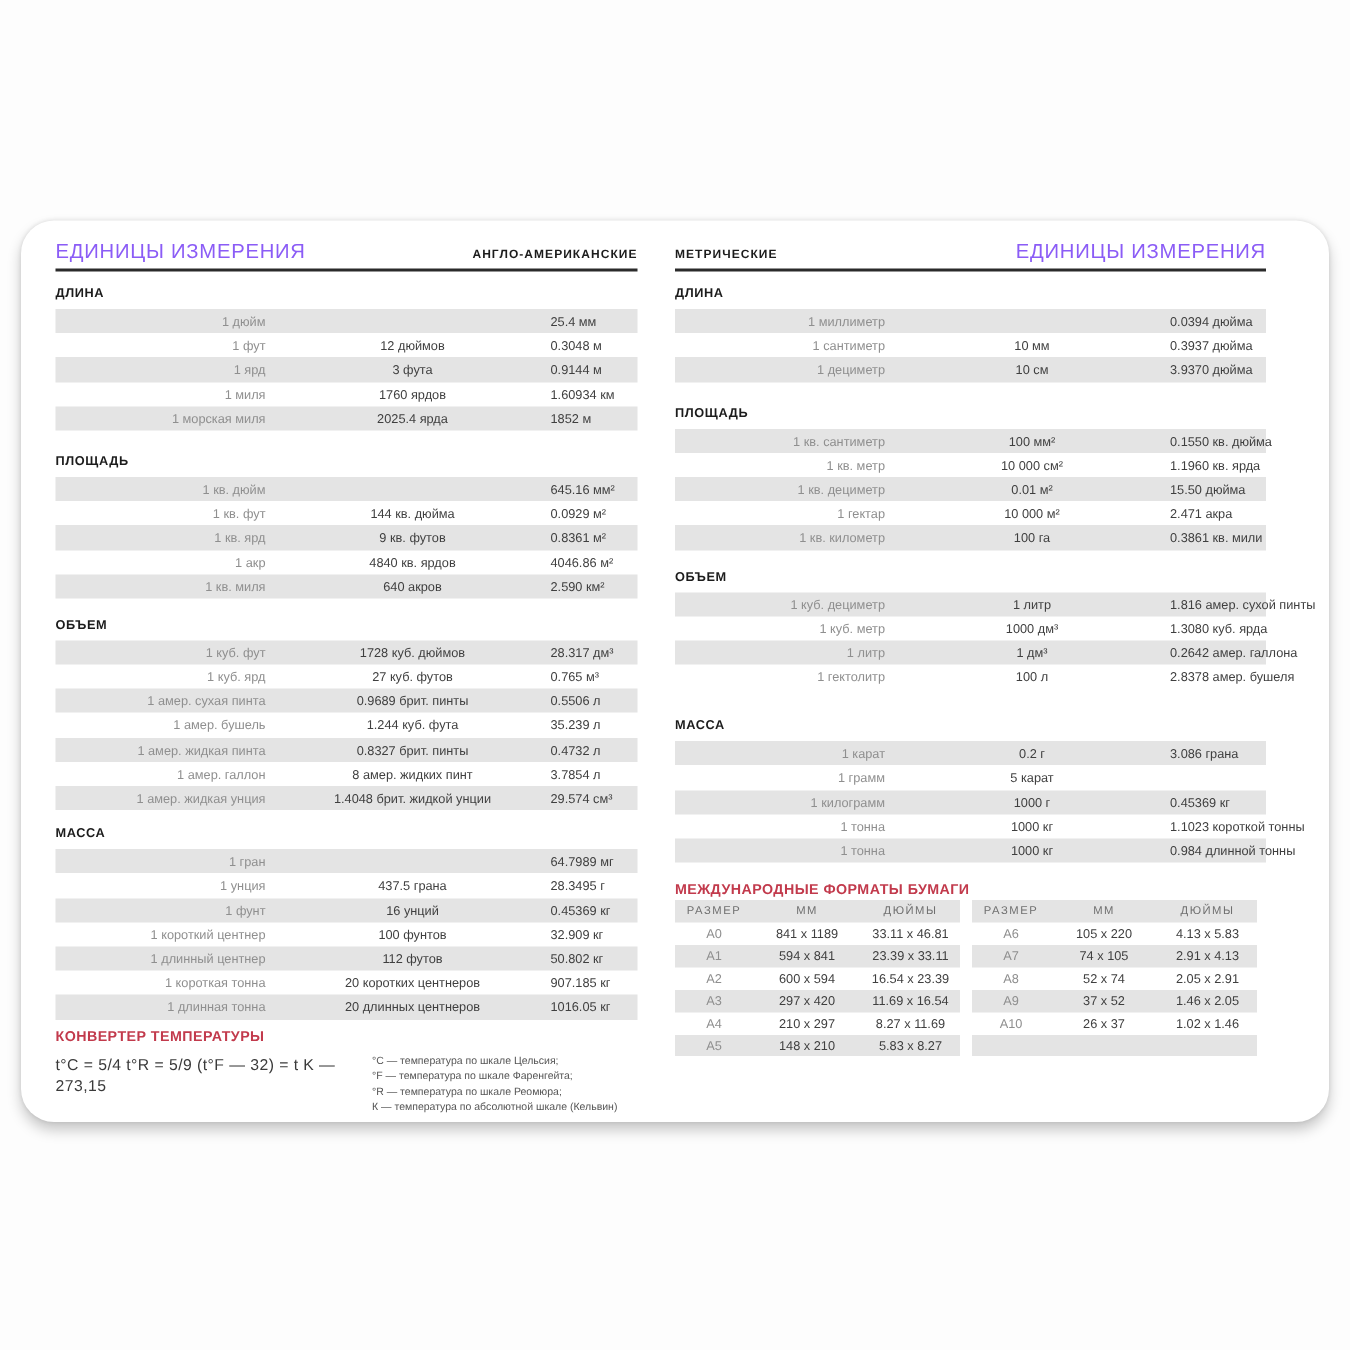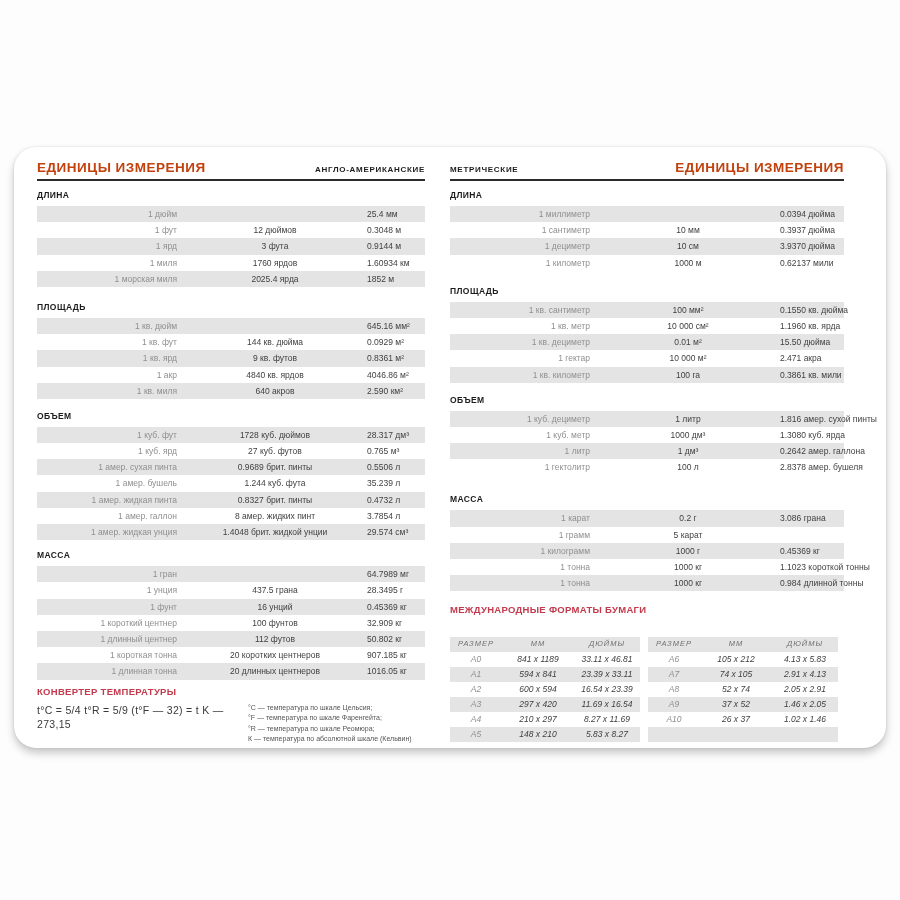--- a/index.html
+++ b/index.html
@@ -16,21 +16,21 @@
     box-shadow:0 5px 9px rgba(0,0,0,.22), 0 0 3px rgba(0,0,0,.10);
   }
   .page{position:absolute;top:10px;}
   .page--left{left:23px;width:388px;}
   .page--right{left:436px;width:394px;}
 
   .page-header{
     display:flex;justify-content:space-between;align-items:flex-end;
     height:18px;padding-bottom:4px;border-bottom:2px solid #2b2b2b;
   }
-  .page-title{color:#c2410c;font-weight:bold;font-size:13.5px;letter-spacing:.5px;line-height:14px;}
+  .page-title{color:#8b5cf6;font-weight:normal;font-size:13.5px;letter-spacing:.5px;line-height:14px;}
   .page-subtitle{color:#1c1c1c;font-weight:bold;font-size:8px;letter-spacing:.7px;line-height:10px;}
 
   .section-title{
     font-weight:bold;font-size:8.5px;color:#1c1c1c;letter-spacing:.4px;
     height:10px;line-height:10px;
   }
   .sec-len .section-title{margin-top:9px;}
   .sec .rows{margin-top:6px;}
   .sec--gap15 .section-title{margin-top:15px;}
   .sec--gap12 .section-title{margin-top:12px;}
@@ -51,21 +51,21 @@
     height:10px;line-height:10px;margin-top:7px;
   }
   .paper-title{margin-top:14px;}
   .temp-body{display:flex;margin-top:6px;}
   .temp-formula{
     width:211px;font-size:10.5px;color:#3a3a3a;letter-spacing:.3px;line-height:14px;
   }
   .temp-notes{flex:1;font-size:7px;color:#555;line-height:10.5px;}
   .temp-notes .note{white-space:nowrap;}
 
-  .paper-tables{display:flex;gap:8px;margin-top:22px;font-style:italic;}
+  .paper-tables{display:flex;gap:8px;margin-top:1px;}
   .ptable{width:190px;}
   .ptable .prow{
     display:grid;grid-template-columns:52px 72px 1fr;
     height:14.9px;line-height:14.9px;font-size:8.5px;white-space:nowrap;text-align:center;
   }
   .ptable .prow:nth-child(odd){background:#e4e4e4;}
   .ptable .phead span{font-size:7.5px;color:#707070;letter-spacing:1px;}
   .ptable .c1{color:#8f8f8f;}
   .ptable .c2,.ptable .c3{color:#3f3f3f;}
 </style>
@@ -255,25 +255,20 @@
           <div class="row">
             <span class="c1">1 сантиметр</span>
             <span class="c2">10 мм</span>
             <span class="c3">0.3937 дюйма</span>
           </div>
           <div class="row">
             <span class="c1">1 дециметр</span>
             <span class="c2">10 см</span>
             <span class="c3">3.9370 дюйма</span>
           </div>
-          <div class="row">
-            <span class="c1">1 километр</span>
-            <span class="c2">1000 м</span>
-            <span class="c3">0.62137 мили</span>
-          </div>
         </div>
     </div>
 
     <div class="sec sec--gap15">
       <div class="section-title">ПЛОЩАДЬ</div>
       <div class="rows">
           <div class="row">
             <span class="c1">1 кв. сантиметр</span>
             <span class="c2">100 мм²</span>
             <span class="c3">0.1550 кв. дюйма</span>
@@ -399,21 +394,21 @@
             </div>
           </div>
         <div class="ptable">
           <div class="prow phead">
             <span>РАЗМЕР</span>
             <span>ММ</span>
             <span>ДЮЙМЫ</span>
           </div>
         <div class="prow">
               <span class="c1">A6</span>
-              <span class="c2">105 x 212</span>
+              <span class="c2">105 x 220</span>
               <span class="c3">4.13 x 5.83</span>
             </div>
             <div class="prow">
               <span class="c1">A7</span>
               <span class="c2">74 x 105</span>
               <span class="c3">2.91 x 4.13</span>
             </div>
             <div class="prow">
               <span class="c1">A8</span>
               <span class="c2">52 x 74</span>

